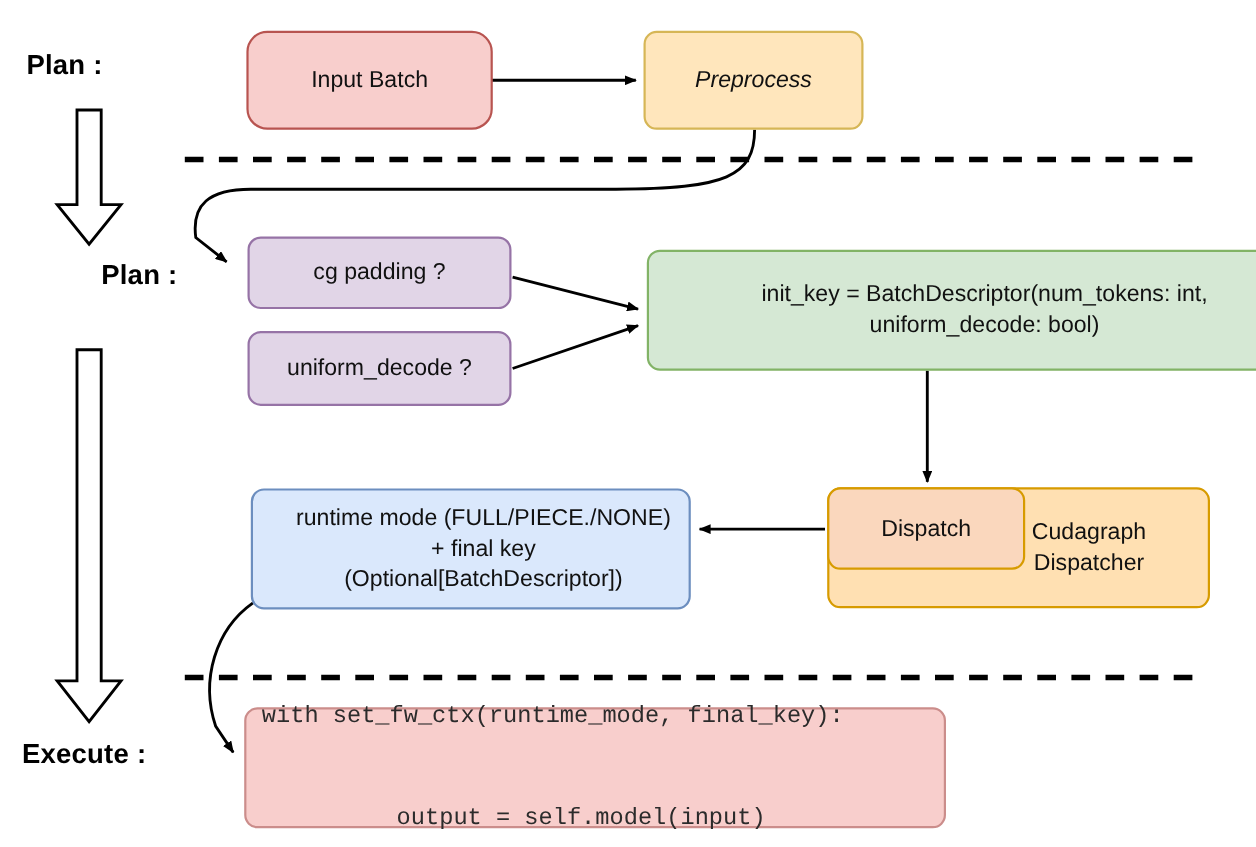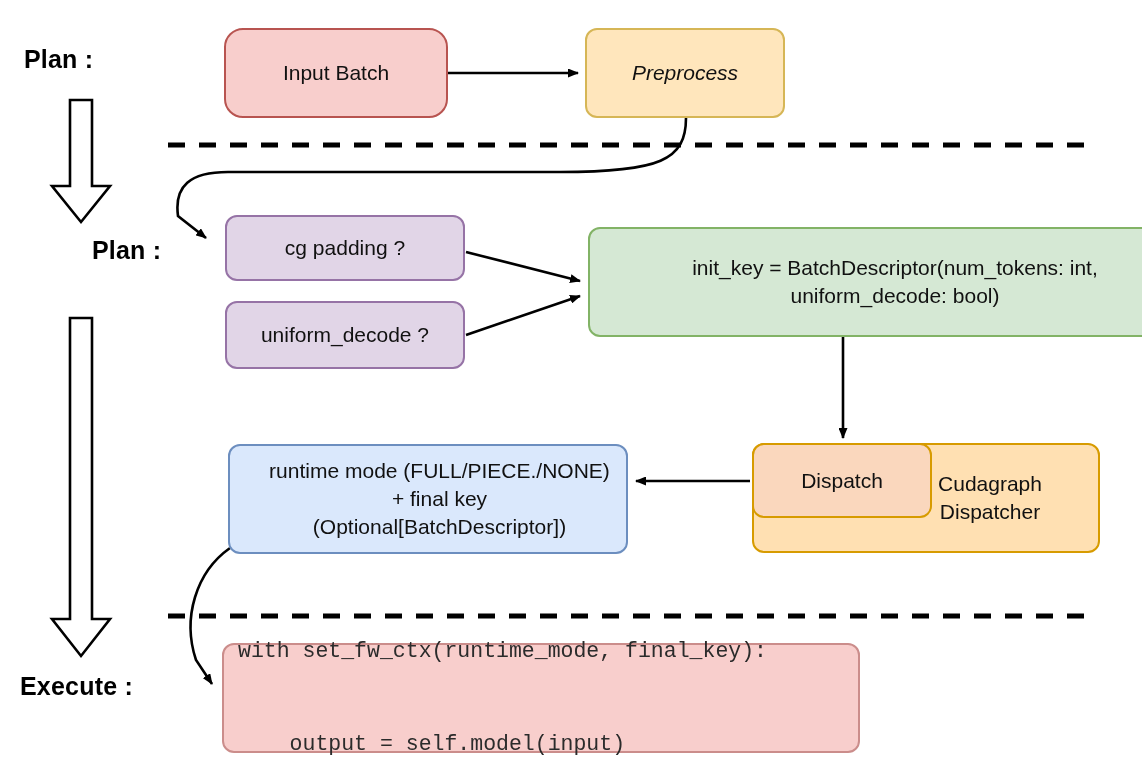--- a/index.html
+++ b/index.html
@@ -168,20 +168,20 @@
 
   <div class="node node-orange-inner" style="left:752px; top:443px; width:180px; height:75px;">Dispatch</div>
 
   <div class="node node-blue" style="left:228px; top:444px; width:400px; height:110px;">
     <div style="width:100%;">
       <div>runtime mode (FULL/PIECE./NONE)</div>
       <div>+ final key (Optional[BatchDescriptor])</div>
     </div>
   </div>
 
-  <div class="node node-code mono" style="left:222px; top:643px; width:638px; height:110px;">
+  <div class="node node-code mono" style="left:222px; top:643px; width:638px; height:110px;text-align:center;">
     <div>
       <div>with set_fw_ctx(runtime_mode, final_key):</div>
       <div>    output = self.model(input)</div>
     </div>
   </div>
 
 </div>
 
 </body></html>

